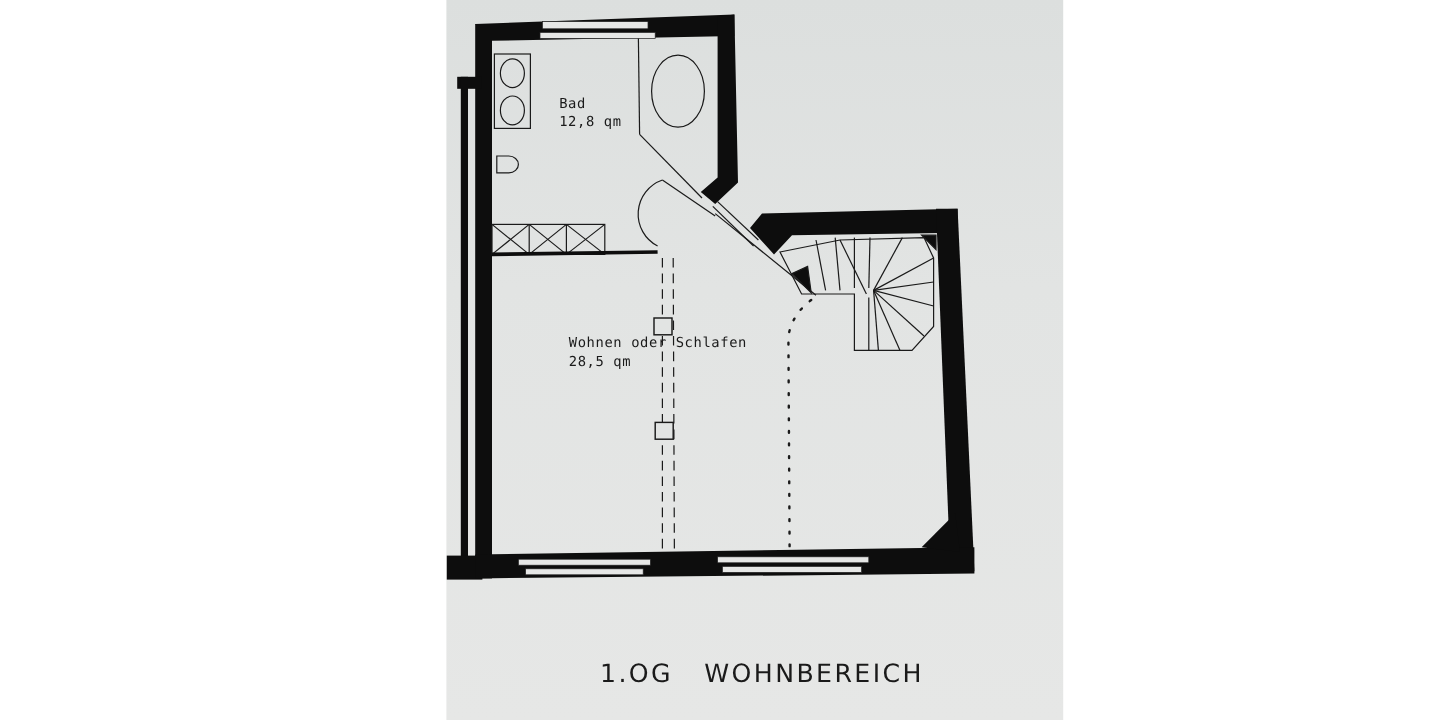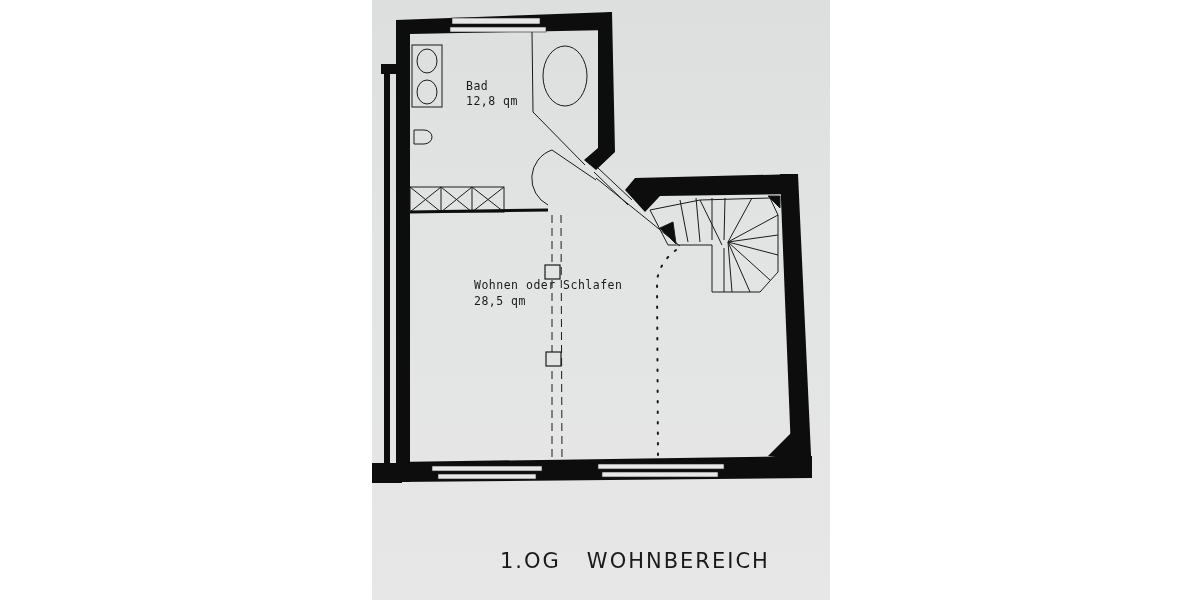--- a/index.html
+++ b/index.html
@@ -1,17 +1,17 @@
 <!DOCTYPE html>
 <html><head>
 <meta charset="utf-8">
 <style>
   html, body { margin:0; padding:0; }
   body { width:1200px; height:600px; background:#ffffff; position:relative; overflow:hidden; font-family:"DejaVu Sans Mono", monospace; }
-  .photo { position:absolute; left:372px; top:0; width:458px; height:600px; background:linear-gradient(180deg,#dcdfde 0%,#e2e4e3 40%,#e6e7e6 100%); overflow:hidden; }
+  .photo { position:absolute; left:372px; top:0; width:514px; height:600px; background:linear-gradient(180deg,#dcdfde 0%,#e2e4e3 40%,#e6e7e6 100%); overflow:hidden; }
   svg { position:absolute; left:0; top:0; }
   .room-label { font-family:"DejaVu Sans Mono", monospace; font-size:11.5px; fill:#1a1a1a; letter-spacing:0.5px; }
   .caption { font-family:"DejaVu Sans", sans-serif; font-size:21px; fill:#1a1a1a; letter-spacing:2px; }
 </style>
 </head>
 <body>
 
 <div class="photo">
 <svg width="458" height="600" viewBox="372 0 458 600">
 

